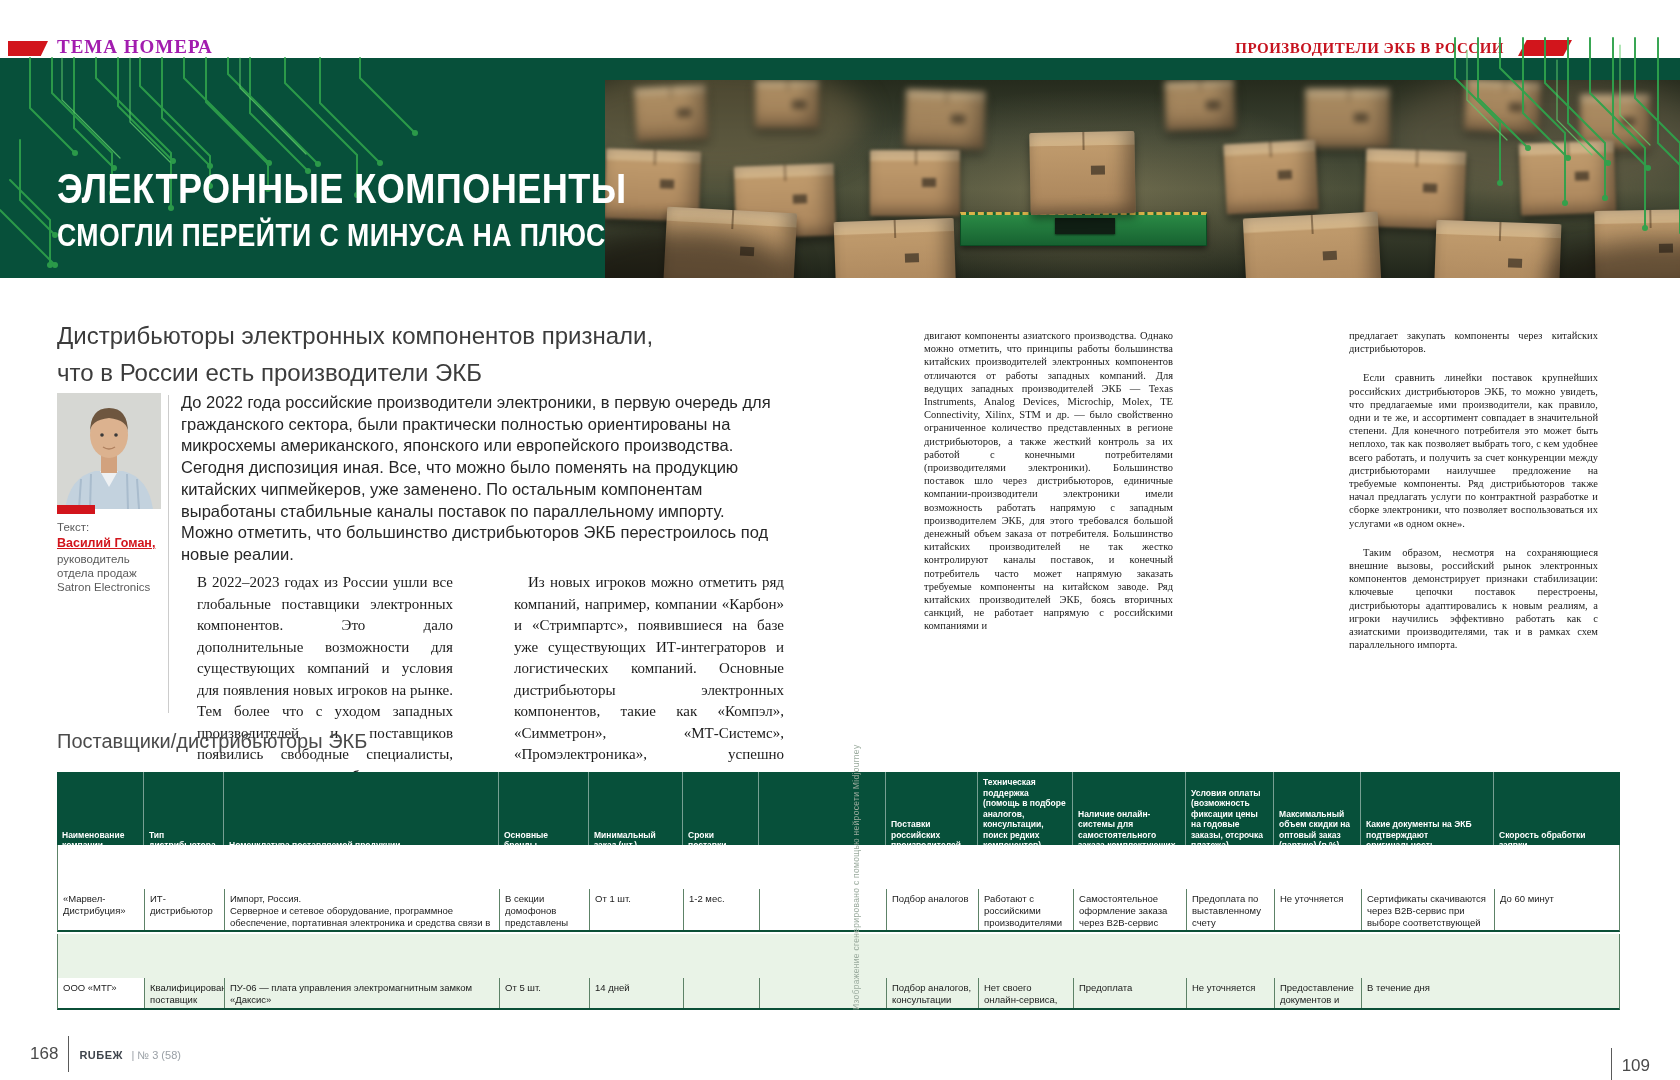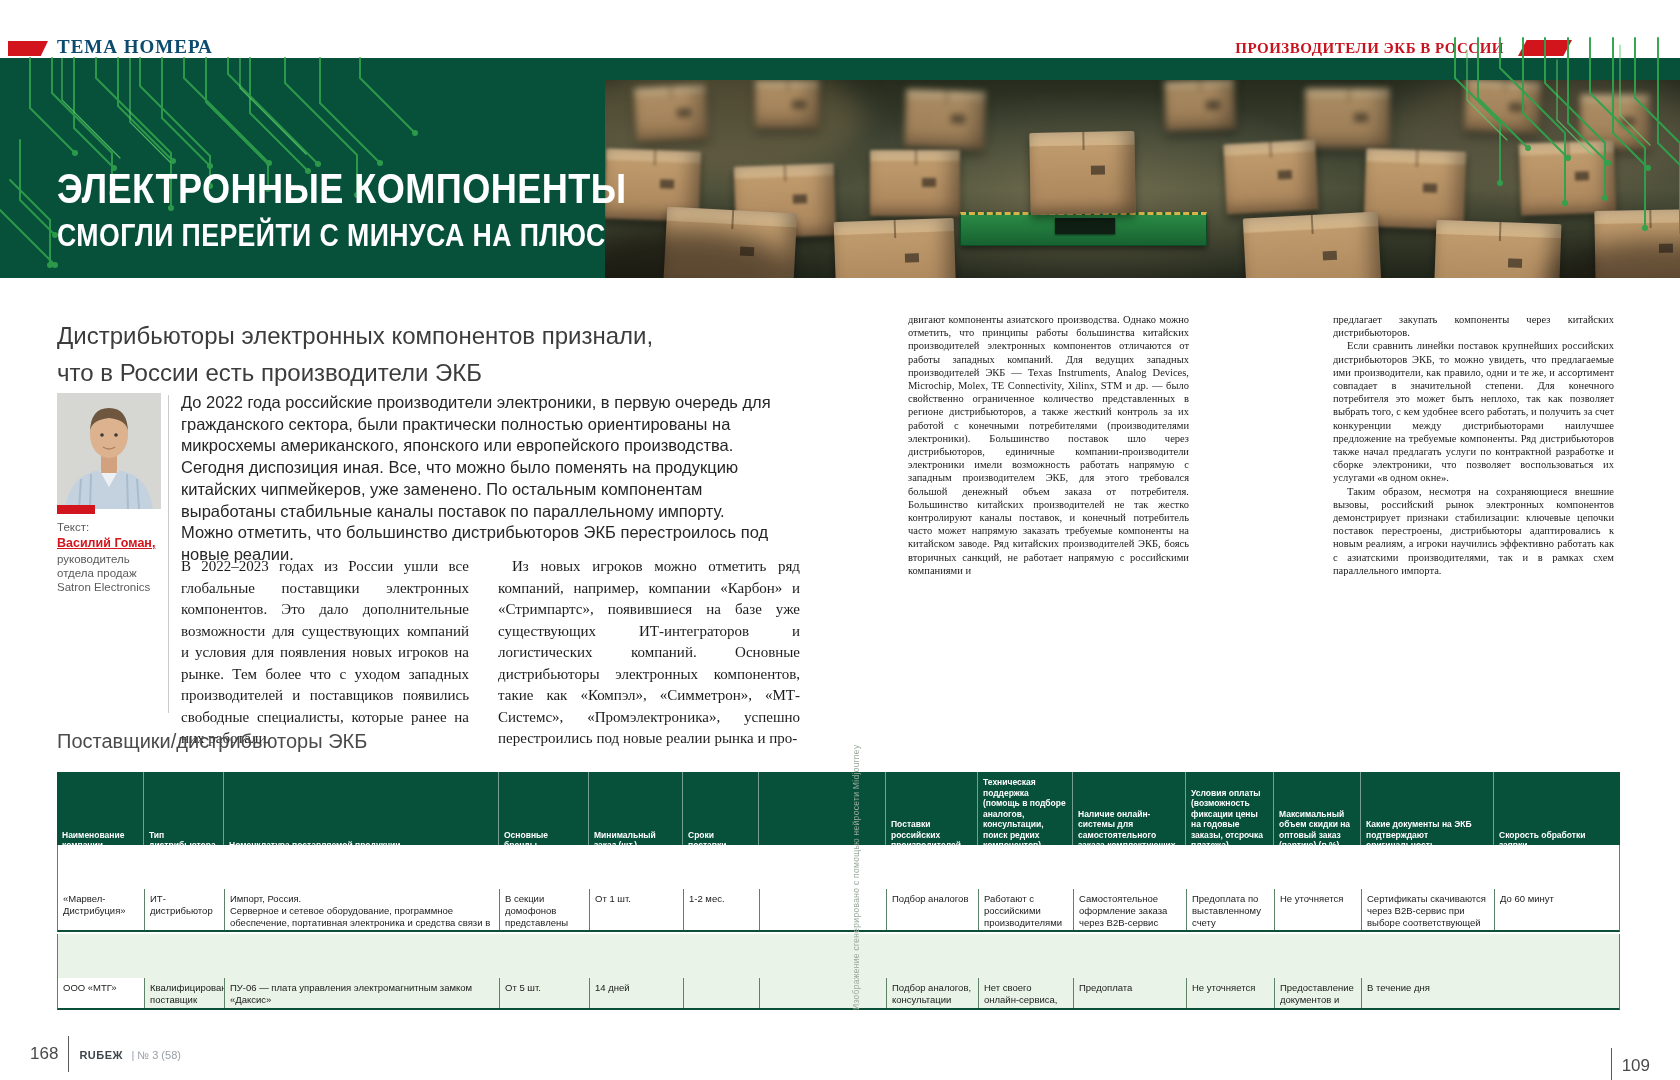--- a/index.html
+++ b/index.html
@@ -4,21 +4,21 @@
 <style>
   html,body{margin:0;padding:0;background:#888;}
   .page{position:relative;width:1680px;height:1080px;background:#ffffff;overflow:hidden;
         font-family:"Liberation Sans",sans-serif;}
   .abs{position:absolute;}
 
   
   .tagbar-left{left:8px;top:41px;width:40px;height:15px;background:#d2151c;
     clip-path:polygon(0 0,100% 0,82% 100%,0 100%);}
   .tag-left{left:57px;top:36px;font-family:"Liberation Serif",serif;font-size:19px;
-    color:#0c4a6e;letter-spacing:1px;font-weight:bold;}
+    color:#a21caf;letter-spacing:1px;font-weight:bold;}
   .tag-right{right:176px;top:40px;font-family:"Liberation Serif",serif;font-size:15px;
     color:#c6131f;letter-spacing:.5px;font-weight:bold;}
   .tagbar-right{left:1518px;top:40px;width:54px;height:16px;background:#d2151c;
     clip-path:polygon(16% 0,100% 0,84% 100%,0 100%);}
 
   
   .banner{left:0;top:58px;width:1680px;height:220px;background:#07503a;}
   .hero-photo{left:605px;top:80px;width:1075px;height:198px;overflow:hidden;
     background:
       radial-gradient(ellipse 430px 170px at 45% 58%, rgba(196,176,128,.30), transparent 62%),
@@ -50,21 +50,21 @@
   .author-label{left:57px;top:521px;font-size:11.5px;color:#5a5a5a;}
   .author-name{left:57px;top:536px;font-size:12.5px;font-weight:bold;color:#d2151c;text-decoration:underline;}
   .author-role{left:57px;top:552px;font-size:11.5px;line-height:14px;color:#5a5a5a;width:110px;}
   .vrule{left:168px;top:395px;width:1px;height:318px;background:#cccccc;}
   .lead{left:181px;top:392px;width:600px;font-size:16.5px;line-height:21.7px;color:#262626;}
 
   .serifcol{position:absolute;text-align:justify;font-family:"Liberation Serif",serif;color:#1b1b1b;}
   .colL{top:556px;width:288px;font-size:15px;line-height:21.5px;}
   .colR{top:313px;width:281px;font-size:10.5px;line-height:13.2px;}
   .c1{left:181px;} .c2{left:498px;width:302px;} .c3{left:908px;} .c4{left:1333px;}
-  .colR p, .colL p{margin:0;}
+  .colR p, .colL p{margin:16px;}
   .ind{text-indent:14px;}
 
   
   .tbl-title{left:57px;top:730px;font-size:20px;color:#4b4b4b;}
   .tgrid{position:absolute;left:57px;display:grid;
     grid-template-columns:86px 80px 275px 90px 94px 76px 127px 92px 95px 113px 88px 87px 133px 127px;
     width:1563px;box-sizing:border-box;}
   .thead{top:772px;height:73px;background:#07503a;}
   .trow1{top:845px;height:87px;background:#ffffff;border-left:1px solid #5d8267;border-right:1px solid #5d8267;border-bottom:2px solid #0b4f37;}
   .trow2{top:934px;height:76px;background:#e9f3e7;border-left:1px solid #5d8267;border-right:1px solid #5d8267;border-bottom:2px solid #0b4f37;}

